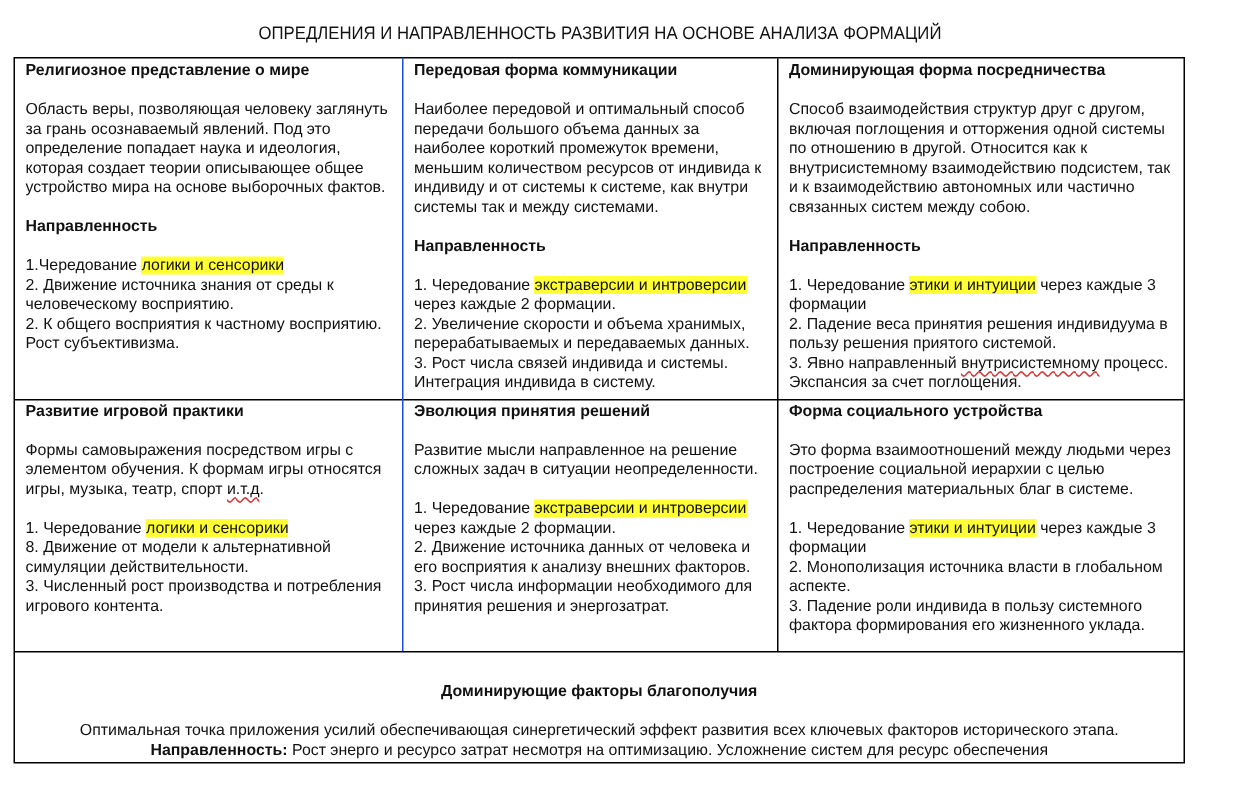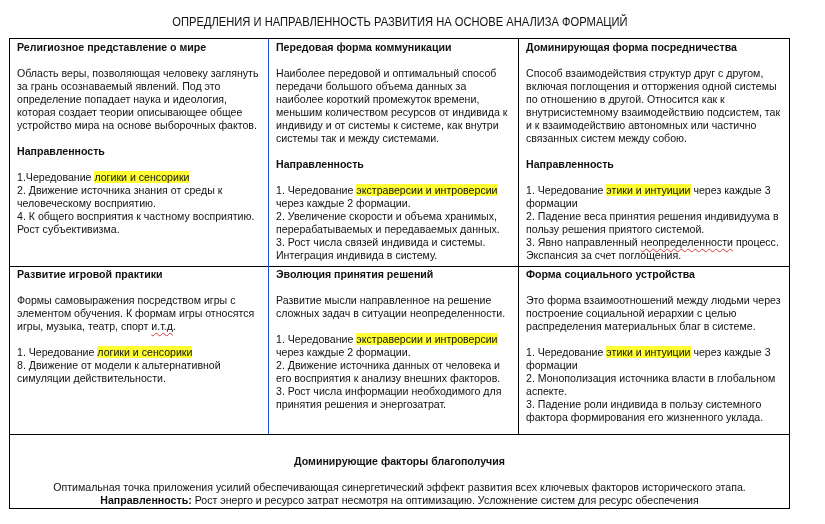--- a/index.html
+++ b/index.html
@@ -51,46 +51,47 @@
 
 <div class="doc-table">
 
   <div class="row r1">
     <div class="cell c1">
       <p class="cell-title">Религиозное представление о мире</p>
       <p class="cell-desc">Область веры, позволяющая человеку заглянуть за грань осознаваемый явлений. Под это определение попадает наука и идеология, которая создает теории описывающее общее устройство мира на основе выборочных фактов.</p>
       <p class="cell-dir">Направленность</p>
       <p class="item"><span>1.Чередование </span><span class="hl">логики и сенсорики</span><span></span></p>
       <p class="item">2. Движение источника знания от среды к человеческому восприятию.</p>
-      <p class="item">4. К общего восприятия к частному восприятию. Рост субъективизма.</p>
+      <p class="item">2. К общего восприятия к частному восприятию. Рост субъективизма.</p>
     </div>
     <div class="cell c2">
       <p class="cell-title">Передовая форма коммуникации</p>
       <p class="cell-desc">Наиболее передовой и оптимальный способ передачи большого объема данных за наиболее короткий промежуток времени, меньшим количеством ресурсов от индивида к индивиду и от системы к системе, как внутри системы так и между системами.</p>
       <p class="cell-dir">Направленность</p>
       <p class="item"><span>1. Чередование </span><span class="hl">экстраверсии и интроверсии</span><span> через каждые 2 формации.</span></p>
       <p class="item">2. Увеличение скорости и объема хранимых, перерабатываемых и передаваемых данных.</p>
       <p class="item">3. Рост числа связей индивида и системы. Интеграция индивида в систему.</p>
     </div>
     <div class="cell c3">
       <p class="cell-title">Доминирующая форма посредничества</p>
       <p class="cell-desc">Способ взаимодействия структур друг с другом, включая поглощения и отторжения одной системы по отношению в другой. Относится как к внутрисистемному взаимодействию подсистем, так и к взаимодействию автономных или частично связанных систем между собою.</p>
       <p class="cell-dir">Направленность</p>
       <p class="item"><span>1. Чередование </span><span class="hl">этики и интуиции</span><span> через каждые 3 формации</span></p>
       <p class="item">2. Падение веса принятия решения индивидуума в пользу решения приятого системой.</p>
-      <p class="item"><span>3. Явно направленный </span><span class="spell">неопределенности</span><span> процесс. Экспансия за счет поглощения.</span></p>
+      <p class="item"><span>3. Явно направленный </span><span class="spell">внутрисистемному</span><span> процесс. Экспансия за счет поглощения.</span></p>
     </div>
   </div>
 
   <div class="row r2">
     <div class="cell c1">
       <p class="cell-title">Развитие игровой практики</p>
       <p class="cell-desc"><span>Формы самовыражения посредством игры с элементом обучения. К формам игры относятся игры, музыка, театр, спорт </span><span class="spell">и.т.д</span><span>.</span></p>
       <p class="item"><span>1. Чередование </span><span class="hl">логики и сенсорики</span><span></span></p>
       <p class="item">8. Движение от модели к альтернативной симуляции действительности.</p>
+      <p class="item">3. Численный рост производства и потребления игрового контента.</p>
     </div>
     <div class="cell c2">
       <p class="cell-title">Эволюция принятия решений</p>
       <p class="cell-desc">Развитие мысли направленное на решение сложных задач в ситуации неопределенности.</p>
       <p class="item"><span>1. Чередование </span><span class="hl">экстраверсии и интроверсии</span><span> через каждые 2 формации.</span></p>
       <p class="item">2. Движение источника данных от человека и его восприятия к анализу внешних факторов.</p>
       <p class="item">3. Рост числа информации необходимого для принятия решения и энергозатрат.</p>
     </div>
     <div class="cell c3">
       <p class="cell-title">Форма социального устройства</p>

